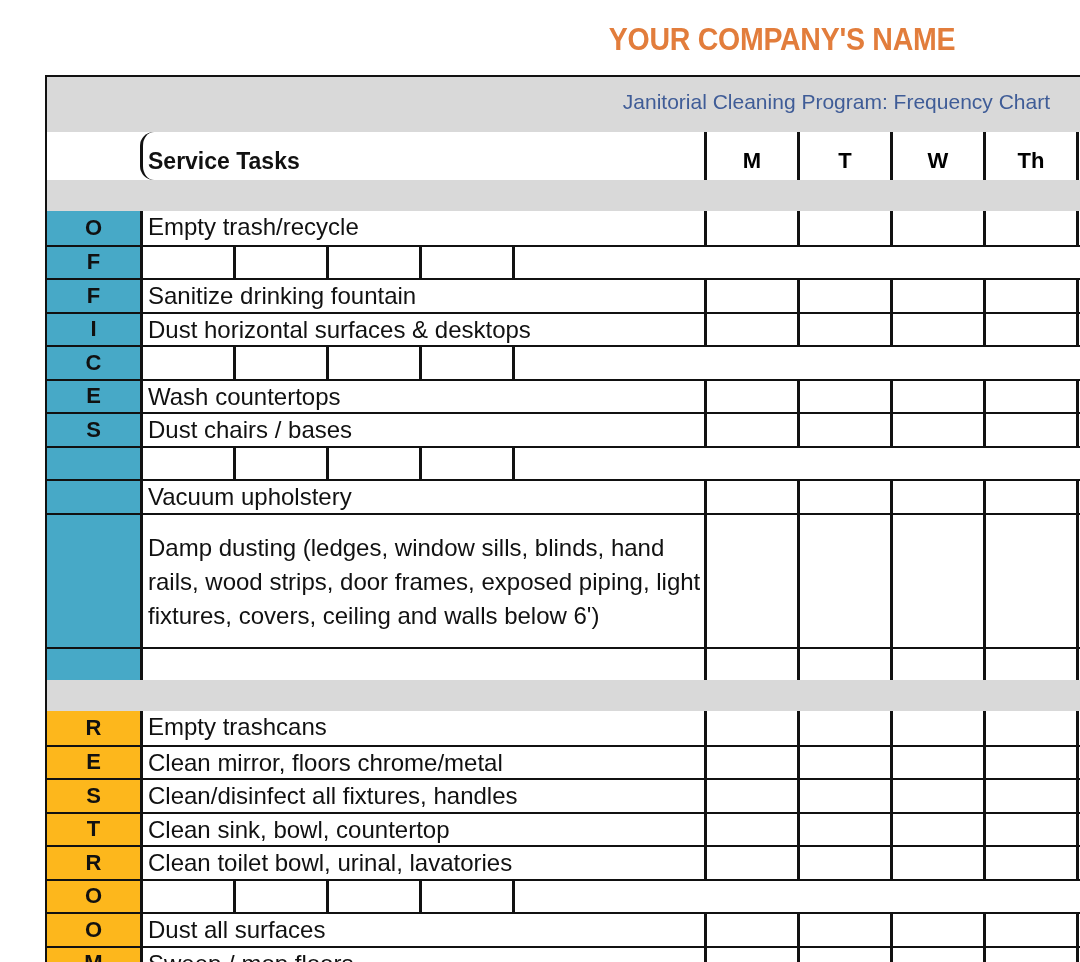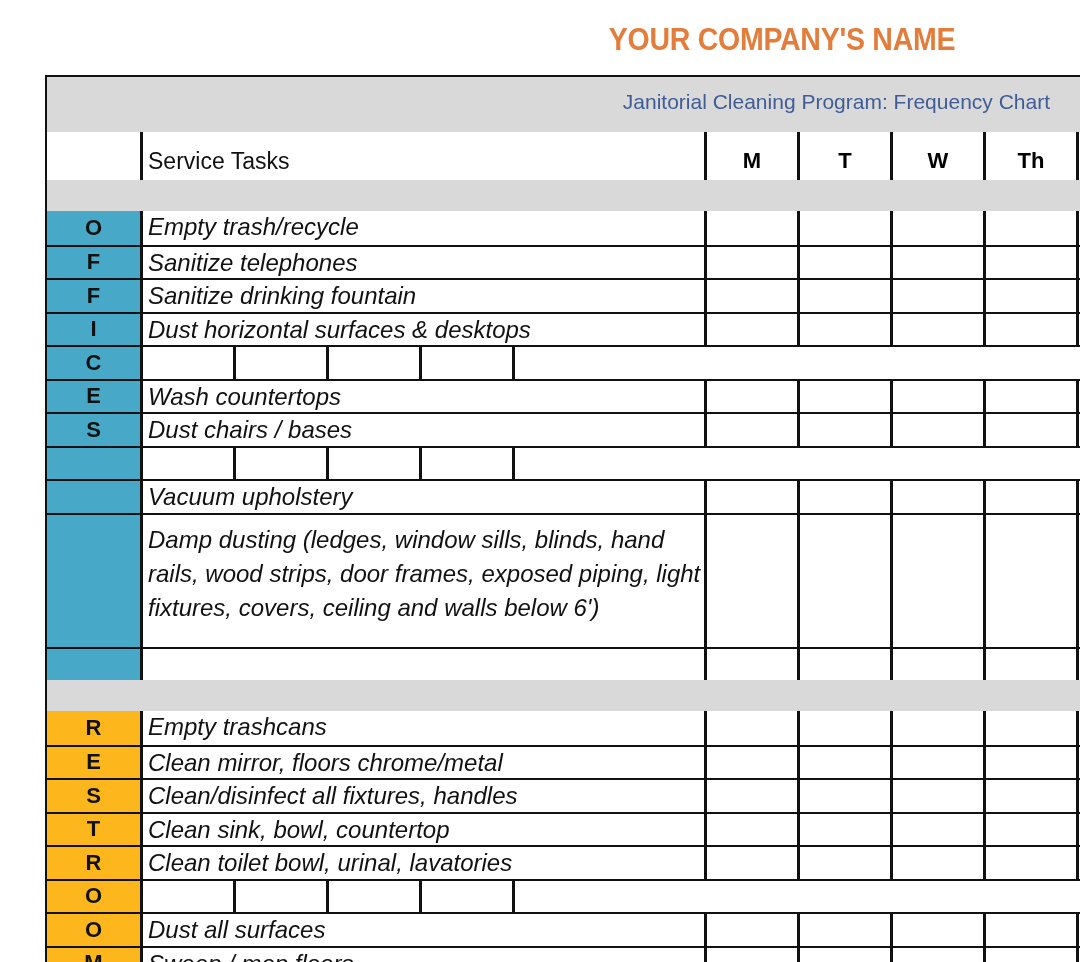--- a/index.html
+++ b/index.html
@@ -30,29 +30,29 @@
   .cell-task {
     width: 564px; flex: 0 0 564px; box-sizing: border-box; border-left: 3px solid #111;
     padding-left: 5px; font-size: 24px; color: #111; line-height: 33px;
   }
   .cell-day {
     width: 93px; flex: 0 0 93px; box-sizing: border-box; border-left: 3px solid #111;
     text-align: center; font-weight: bold; font-size: 22px;
   }
   .hdr { height: 48px; background: #fff; }
   .hdr .cell-letter { background: #fff; }
-  .hdr .cell-task { font-weight: normal; font-size: 23px; line-height: 58px; }
+  .hdr .cell-task { font-weight: bold; font-size: 23px; line-height: 58px; border-radius: 14px; }
   .hdr .cell-day { line-height: 58px; }
   .spacer { height: 31px; background: #D9D9D9; }
   .task-row { height: 33.5px; border-top: 2px solid #111; box-sizing: border-box; }
-  .task-row .cell-task { line-height: 31px; font-style: italic; }
+  .task-row .cell-task { line-height: 31px; }
   .office .cell-letter { background: #47A9C7; }
   .restroom .cell-letter { background: #FDB71C; }
   .multi { height: 134px; }
-  .multi .cell-task { line-height: 34px; padding-top: 8px; }
+  .multi .cell-task { line-height: 34px; padding-top: 16px; }
   .first { border-top: none; }
   .day-cell { background: #fff; }
 </style>
 </head>
 <body>
 
 <div class="company">YOUR COMPANY'S NAME</div>
 
 <div class="sheet">
   <div class="band">
@@ -76,21 +76,20 @@
     <div class="cell-letter">O</div>
     <div class="cell-task">Empty trash/recycle</div>
     <div class="cell-day day-cell"></div>
     <div class="cell-day day-cell"></div>
     <div class="cell-day day-cell"></div>
     <div class="cell-day day-cell"></div>
     <div class="cell-day day-cell"></div>
   </div>
       <div class="row task-row office">
     <div class="cell-letter">F</div>
-    <div class="cell-task">Sanitize telephones</div>
     <div class="cell-day day-cell"></div>
     <div class="cell-day day-cell"></div>
     <div class="cell-day day-cell"></div>
     <div class="cell-day day-cell"></div>
     <div class="cell-day day-cell"></div>
   </div>
       <div class="row task-row office">
     <div class="cell-letter">F</div>
     <div class="cell-task">Sanitize drinking fountain</div>
     <div class="cell-day day-cell"></div>

